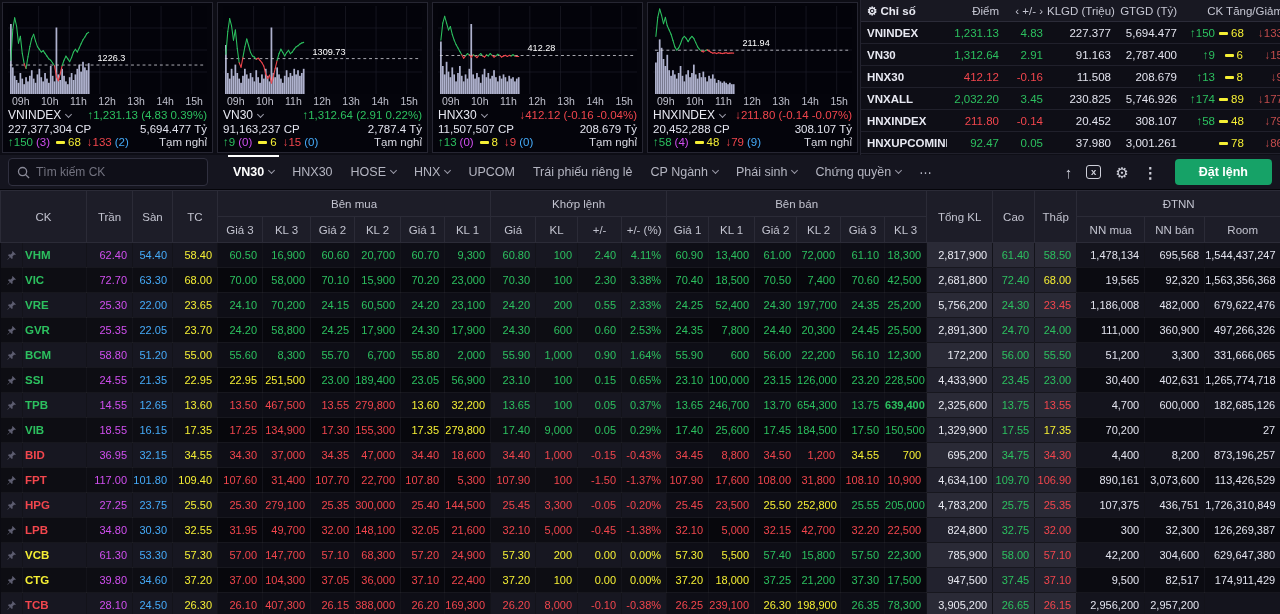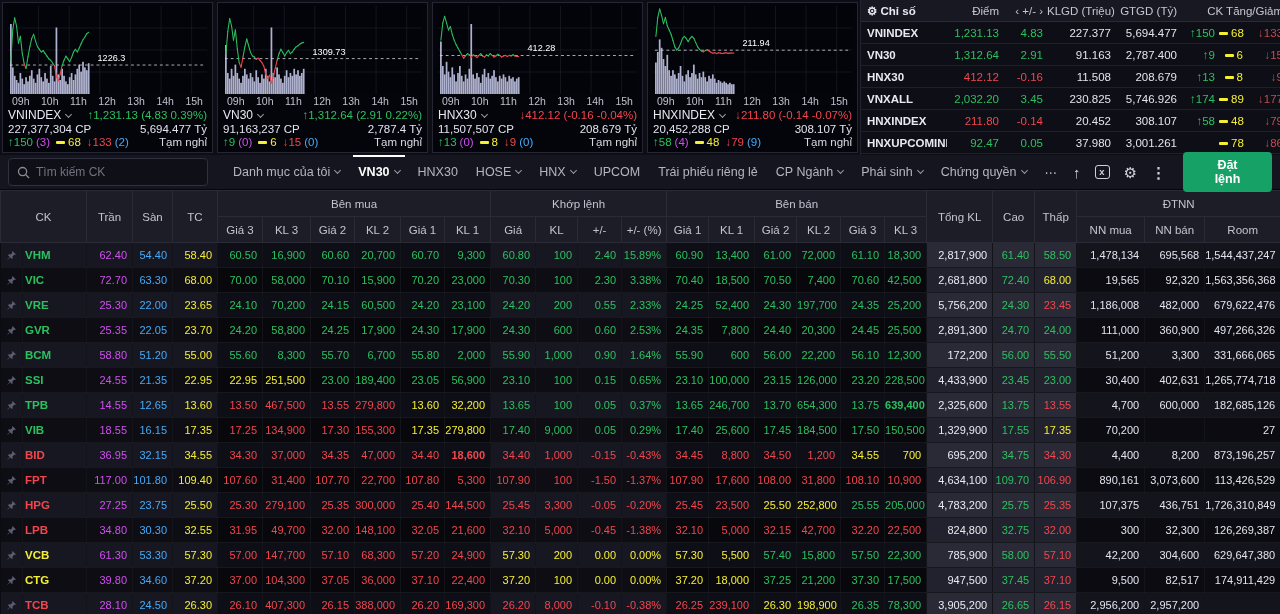--- a/index.html
+++ b/index.html
@@ -644,24 +644,20 @@
 
 <div class="nav">
   <div class="search">
     <svg width="13" height="13" viewBox="0 0 14 14" style="margin-right:6px;flex:none;">
       <circle cx="6" cy="6" r="4.4" fill="none" stroke="#8a8a98" stroke-width="1.4"></circle>
       <line x1="9.3" y1="9.3" x2="13" y2="13" stroke="#8a8a98" stroke-width="1.4"></line>
     </svg>
     <input type="text" placeholder="Tìm kiếm CK" style="">
   </div>
   <div class="tabs" id="nav-tabs">
-      <div class="tab">
-        <span>Danh mục của tôi</span>
-        <span class="chev"></span>
-      </div>
       <div class="tab active">
         <span>VN30</span>
         <span class="chev"></span>
       </div>
       <div class="tab">
         <span>HNX30</span>
       </div>
       <div class="tab">
         <span>HOSE</span>
         <span class="chev"></span>
@@ -780,21 +776,21 @@
         <td class="num" style="color: rgb(245, 239, 52);">58.40</td>
         <td class="num g-side" style="color: rgb(44, 192, 95);">60.50</td>
         <td class="num g-side" style="color: rgb(44, 192, 95);">16,900</td>
         <td class="num g-side" style="color: rgb(44, 192, 95);">60.60</td>
         <td class="num g-side" style="color: rgb(44, 192, 95);">20,700</td>
         <td class="num g-side" style="color: rgb(44, 192, 95);">60.70</td>
         <td class="num g-side" style="color: rgb(44, 192, 95);">9,300</td>
         <td class="num" style="color: rgb(44, 192, 95);">60.80</td>
         <td class="num" style="color: rgb(44, 192, 95);">100</td>
         <td class="num" style="color: rgb(44, 192, 95);">2.40</td>
-        <td class="num" style="color: rgb(44, 192, 95);">15.89%</td>
+        <td class="num" style="color: rgb(44, 192, 95);">4.11%</td>
         <td class="num g-side" style="color: rgb(44, 192, 95);">60.90</td>
         <td class="num g-side" style="color: rgb(44, 192, 95);">13,400</td>
         <td class="num g-side" style="color: rgb(44, 192, 95);">61.00</td>
         <td class="num g-side" style="color: rgb(44, 192, 95);">72,000</td>
         <td class="num g-side" style="color: rgb(44, 192, 95);">61.10</td>
         <td class="num g-side" style="color: rgb(44, 192, 95);">18,300</td>
         <td class="num g-mid" style="color: rgb(233, 234, 242);">2,817,900</td>
         <td class="num g-mid" style="color: rgb(44, 192, 95);">61.40</td>
         <td class="num g-mid" style="color: rgb(44, 192, 95);">58.50</td>
         <td class="num g-nn" style="color: rgb(226, 227, 238);">1,478,134</td>
@@ -1024,21 +1020,21 @@
           </svg></td>
         <td class="sym" style="color: rgb(242, 70, 77);">BID</td>
         <td class="num" style="color: rgb(209, 79, 240);">36.95</td>
         <td class="num" style="color: rgb(69, 170, 248);">32.15</td>
         <td class="num" style="color: rgb(245, 239, 52);">34.55</td>
         <td class="num g-side" style="color: rgb(242, 70, 77);">34.30</td>
         <td class="num g-side" style="color: rgb(242, 70, 77);">37,000</td>
         <td class="num g-side" style="color: rgb(242, 70, 77);">34.35</td>
         <td class="num g-side" style="color: rgb(242, 70, 77);">47,000</td>
         <td class="num g-side" style="color: rgb(242, 70, 77);">34.40</td>
-        <td class="num g-side" style="color: rgb(242, 70, 77); font-weight: bold;">18,600</td>
+        <td class="num g-side" style="color: rgb(242, 70, 77);">18,600</td>
         <td class="num" style="color: rgb(242, 70, 77);">34.40</td>
         <td class="num" style="color: rgb(242, 70, 77);">1,000</td>
         <td class="num" style="color: rgb(242, 70, 77);">-0.15</td>
         <td class="num" style="color: rgb(242, 70, 77);">-0.43%</td>
         <td class="num g-side" style="color: rgb(242, 70, 77);">34.45</td>
         <td class="num g-side" style="color: rgb(242, 70, 77);">8,800</td>
         <td class="num g-side" style="color: rgb(242, 70, 77);">34.50</td>
         <td class="num g-side" style="color: rgb(242, 70, 77);">1,200</td>
         <td class="num g-side" style="color: rgb(245, 239, 52);">34.55</td>
         <td class="num g-side" style="color: rgb(245, 239, 52);">700</td>

